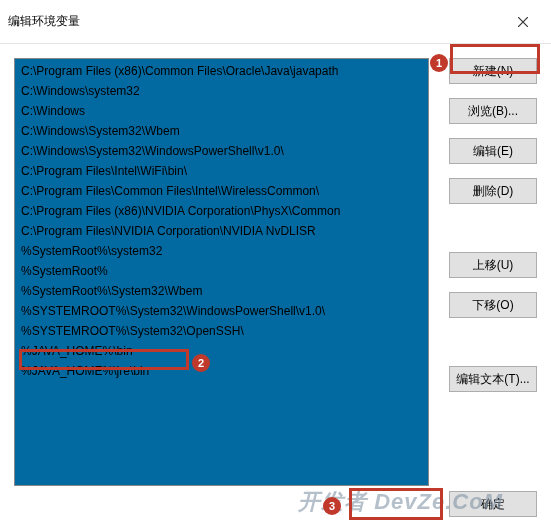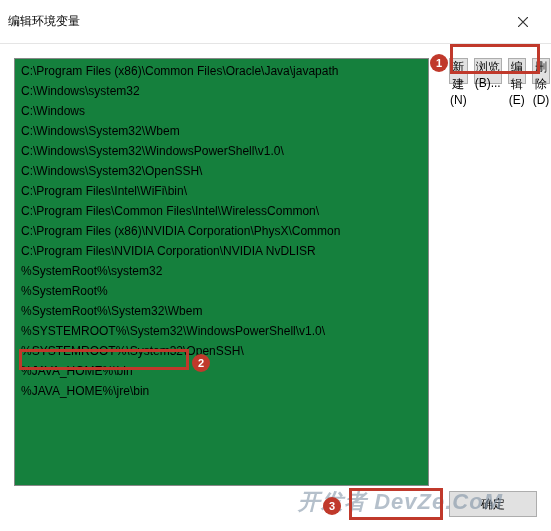--- a/index.html
+++ b/index.html
@@ -2,23 +2,23 @@
 <html><head>
 <meta charset="utf-8">
 <style>
 * { box-sizing: border-box; margin: 0; padding: 0; }
 body { font-family: "Microsoft YaHei", "Segoe UI", sans-serif; font-size: 12px; background: #fff; width: 551px; height: 531px; position: relative; overflow: hidden; }
 .titlebar { height: 44px; border-bottom: 1px solid #e5e5e5; display: flex; align-items: center; padding: 12px 8px; }
 .titlebar-title { flex: 1; font-size: 12px; }
 .close-btn { width: 40px; height: 30px; display: flex; align-items: center; justify-content: center; cursor: pointer; }
 .close-btn svg { width: 10px; height: 10px; }
 .content { display: flex; padding: 14px 14px 8px 14px; gap: 10px; height: 450px; }
-.listbox { flex: 1; border: 1px solid #888; background: #15803d; padding: 2px 0; overflow: hidden; }
+.listbox { flex: 1; border: 1px solid #888; background: #0369a1; padding: 2px 0; overflow: hidden; }
 .list-item { padding: 1px 6px; font-size: 12px; white-space: nowrap; overflow: hidden; text-overflow: ellipsis; line-height: 18px; }
-.buttons { width: 88px; display: flex; gap: 6px; margin-left: 10px; }
+.buttons { width: 88px; display: flex; flex-direction: column; gap: 14px; margin-left: 10px; }
 .btn { height: 26px; border: 1px solid #adadad; background: #e1e1e1; font-size: 12px; cursor: pointer; font-family: inherit; }
 .btn-gap { height: 20px; }
 .footer { position: absolute; bottom: 14px; right: 14px; display: flex; gap: 16px; }
 .footer .btn { width: 88px; }
 .callout { position: absolute; width: 18px; height: 18px; border-radius: 50%; background: #c0392b; color: #fff; display: flex; align-items: center; justify-content: center; font-size: 11px; font-weight: bold; z-index: 10; }
 .hi-red { position: absolute; border: 3px solid #c0392b; pointer-events: none; z-index: 9; }
 .watermark { position: absolute; bottom: 14px; right: 48px; font-size: 22px; color: rgba(120,140,160,0.55); font-weight: bold; font-style: italic; z-index: 5; letter-spacing: 1px; }
 </style>
 </head>
 <body>
@@ -32,21 +32,20 @@
   </div>
 </div>
 
 <div class="content">
   <div class="listbox" id="listbox">
       <div class="list-item">C:\Program Files (x86)\Common Files\Oracle\Java\javapath</div>
       <div class="list-item">C:\Windows\system32</div>
       <div class="list-item">C:\Windows</div>
       <div class="list-item">C:\Windows\System32\Wbem</div>
       <div class="list-item">C:\Windows\System32\WindowsPowerShell\v1.0\</div>
-      <div class="list-item">C:\Windows\System32\OpenSSH\</div>
       <div class="list-item">C:\Program Files\Intel\WiFi\bin\</div>
       <div class="list-item">C:\Program Files\Common Files\Intel\WirelessCommon\</div>
       <div class="list-item">C:\Program Files (x86)\NVIDIA Corporation\PhysX\Common</div>
       <div class="list-item">C:\Program Files\NVIDIA Corporation\NVIDIA NvDLISR</div>
       <div class="list-item">%SystemRoot%\system32</div>
       <div class="list-item">%SystemRoot%</div>
       <div class="list-item">%SystemRoot%\System32\Wbem</div>
       <div class="list-item">%SYSTEMROOT%\System32\WindowsPowerShell\v1.0\</div>
       <div class="list-item">%SYSTEMROOT%\System32\OpenSSH\</div>
       <div class="list-item">%JAVA_HOME%\bin</div>

